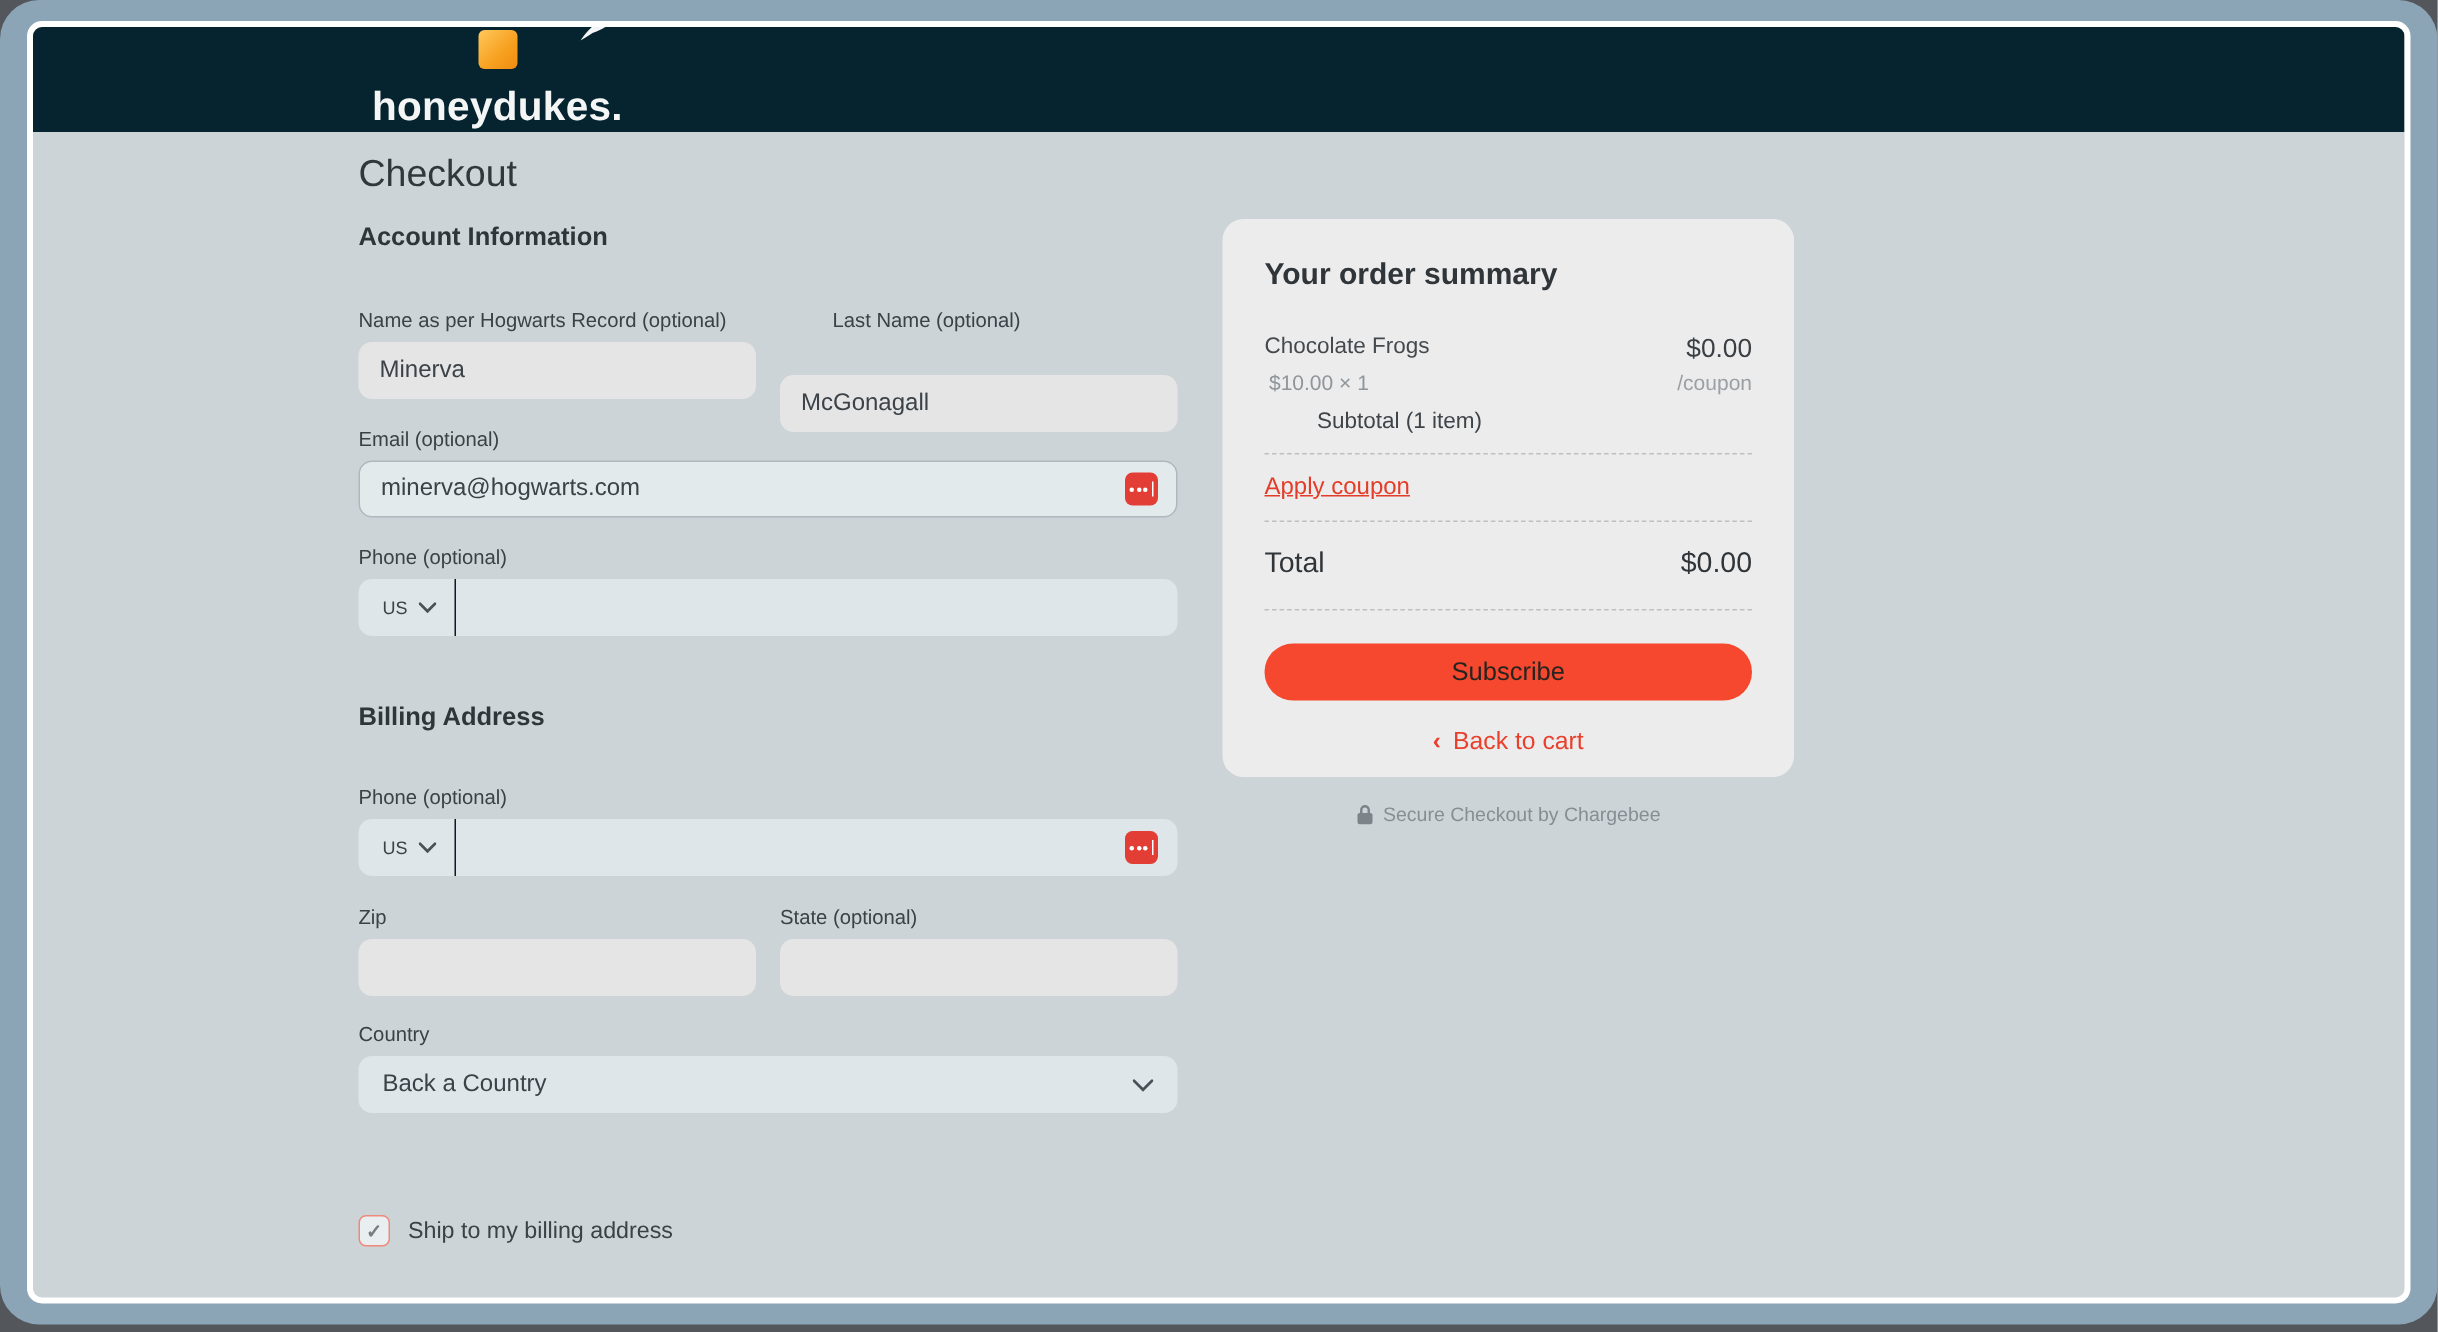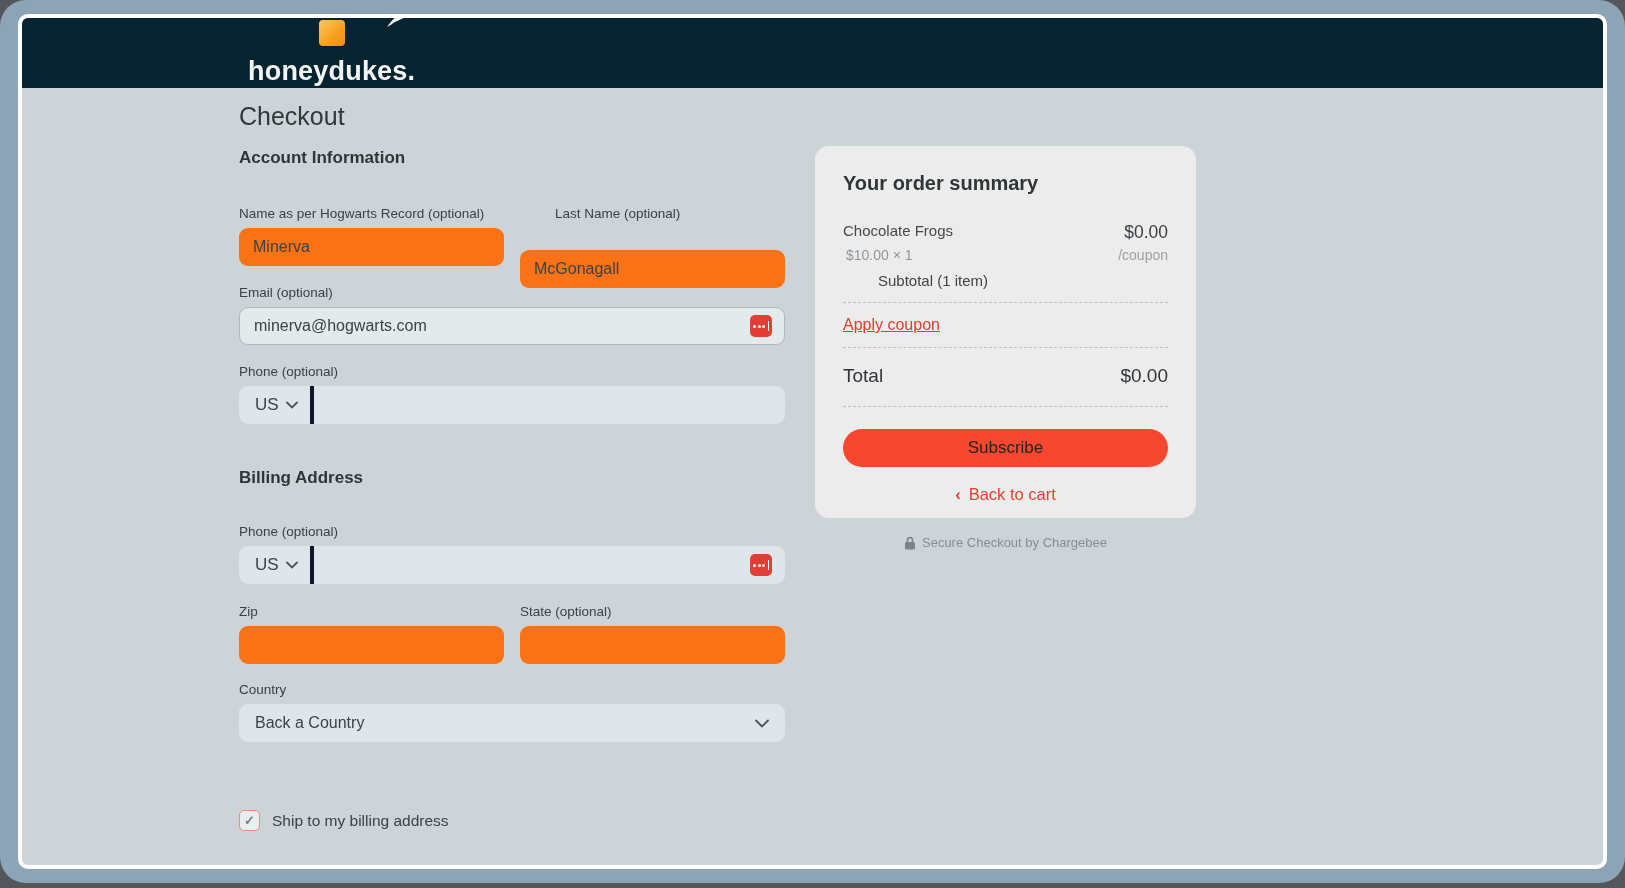--- a/index.html
+++ b/index.html
@@ -16,25 +16,25 @@
   .logo-text { color:#f4f6f6; font-size:27px; font-weight:bold; letter-spacing:0.2px; }
   .quill { position:absolute; right:-4px; top:-14px; }
 
   
   .content { position:relative; height:calc(100% - 70px); }
 
   .page-title { position:absolute; left:217px; top:14px; font-size:25px; color:#31373b; font-weight:500; }
   .section-heading { position:absolute; left:217px; font-size:17px; color:#2f3539; font-weight:600; }
 
   .field-label { position:absolute; font-size:13.5px; color:#3b4247; }
-  .tb { position:absolute; height:38px; background:#f97316; border:none; border-radius:9px; font-size:16px; color:#3b4248; padding:0 14px; font-family:"Liberation Sans",sans-serif; outline:none; }
+  .tb { position:absolute; height:38px; background:#e5e5e5; border:none; border-radius:9px; font-size:16px; color:#3b4248; padding:0 14px; font-family:"Liberation Sans",sans-serif; outline:none; }
   .tb.bordered { border:1px solid #aeb9be; background:#e3eaec; }
 
   .phone-field { position:absolute; height:38px; background:#dfe6e9; border-radius:9px; display:flex; align-items:center; }
-  .cc-select { display:flex; align-items:center; gap:7px; padding:0 12px 0 16px; font-size:17px; color:#3b4248; height:100%; border-right:4px solid #0f172a; cursor:pointer; }
+  .cc-select { display:flex; align-items:center; gap:7px; padding:0 12px 0 16px; font-size:12px; color:#3b4248; height:100%; border-right:1px solid #0f172a; cursor:pointer; }
   .phone-input { flex:1; height:100%; background:transparent; border:none; outline:none; font-size:16px; color:#3b4248; padding:0 12px; font-family:"Liberation Sans",sans-serif; }
 
   .pm-icon { position:absolute; width:22px; height:22px; background:#e33e35; border-radius:5px; display:flex; align-items:center; justify-content:center; gap:1.5px; }
   .pm-icon .dot { width:3px; height:3px; background:#fff; border-radius:50%; }
   .pm-icon .bar { width:1.5px; height:10px; background:#fff; margin-left:1px; }
 
   .select-box { position:absolute; height:38px; background:#dfe6e9; border-radius:9px; display:flex; align-items:center; justify-content:space-between; padding:0 16px; font-size:16px; color:#3b4248; cursor:pointer; }
 
   .chk-row { position:absolute; display:flex; align-items:center; gap:12px; cursor:pointer; }
   .chk { width:21px; height:21px; border:1.5px solid #f0897b; border-radius:5px; background:#e9eff1; display:flex; align-items:center; justify-content:center; color:#767f84; font-size:13px; font-weight:bold; }

